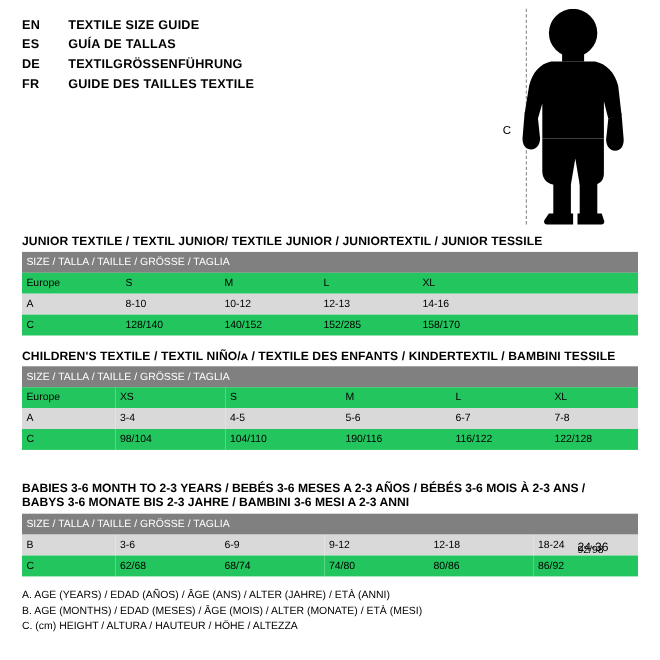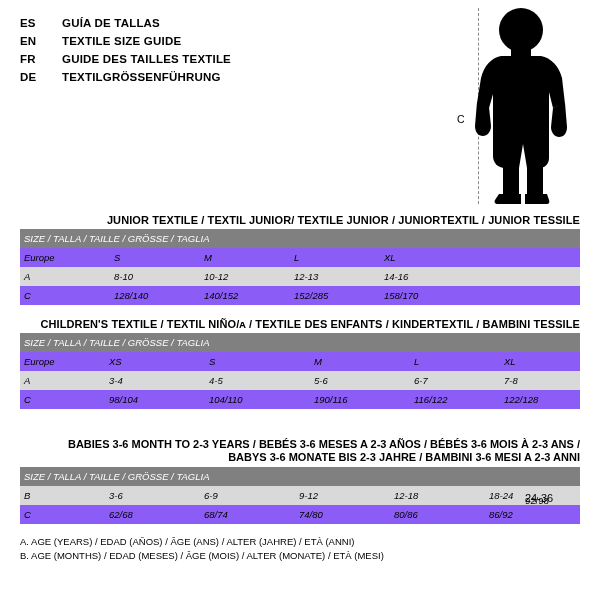--- a/index.html
+++ b/index.html
@@ -79,48 +79,47 @@
   
   .section-title {
     font-size: 11px;
     font-weight: bold;
     letter-spacing: 0.1px;
   }
   table.size {
     border-collapse: collapse;
     width: 560px;
     table-layout: fixed;
-    font-style: italic;
   }
   table.size td {
     font-size: 9.5px;
     padding: 2px 0 2px 4px;
     height: 15px;
     vertical-align: middle;
   }
   tr.band td {
     background: #808080;
     color: #ffffff;
     font-size: 9.5px;
     font-weight: normal;
     height: 15px;
   }
   tr.shade td {
     background: #d9d9d9;
   }
   tr.plain td {
-    background: #8b5cf6;
+    background: #22c55e;
   }
 
   .blk {
     position: absolute;
     left: 20px;
     width: 560px;
   }
-  .title-line { margin-bottom: 3px; text-align: right; }
+  .title-line { margin-bottom: 3px; }
 
   
   .legend {
     position: absolute;
     left: 20px;
     width: 560px;
   }
   .legend div {
     font-size: 9.5px;
     line-height: 14px;
@@ -132,34 +131,34 @@
     line-height: 13px;
   }
 </style>
 </head>
 <body>
 
 <div class="page">
 
   <div class="lang-block">
     <div class="lang-row">
+      <span class="lang-code">EN</span>
+      <span class="lang-title">TEXTILE SIZE GUIDE</span>
+    </div>
+    <div class="lang-row">
       <span class="lang-code">ES</span>
       <span class="lang-title">GUÍA DE TALLAS</span>
     </div>
     <div class="lang-row">
-      <span class="lang-code">EN</span>
-      <span class="lang-title">TEXTILE SIZE GUIDE</span>
+      <span class="lang-code">DE</span>
+      <span class="lang-title">TEXTILGRÖSSENFÜHRUNG</span>
     </div>
     <div class="lang-row">
       <span class="lang-code">FR</span>
       <span class="lang-title">GUIDE DES TAILLES TEXTILE</span>
-    </div>
-    <div class="lang-row">
-      <span class="lang-code">DE</span>
-      <span class="lang-title">TEXTILGRÖSSENFÜHRUNG</span>
     </div>
   </div>
 
   <div class="figure-area">
     <div class="dashed-v"></div>
     <div class="c-label">C</div>
     <svg class="silhouette" width="120" height="200" viewBox="0 0 120 200">
       <g fill="#000000">
 
         <ellipse cx="56" cy="22" rx="22" ry="22"></ellipse>
@@ -310,15 +309,16 @@
   </div>
 
   <div class="blk" style="top:480px; height:0; overflow:visible;">
     <div style="position:absolute; left:505px; top:12px; font-size:11px;">24-36</div>
     <div style="position:absolute; left:505px; top:15px; font-size:9.5px;">92/98</div>
   </div>
 
   <div class="legend" style="top:535px;">
     <div>A. AGE (YEARS) / EDAD (AÑOS) / ÂGE (ANS) / ALTER (JAHRE) / ETÀ (ANNI)</div>
     <div>B. AGE (MONTHS) / EDAD (MESES) / ÂGE (MOIS) / ALTER (MONATE) / ETÀ (MESI)</div>
+    <div>C. (cm) HEIGHT / ALTURA / HAUTEUR / HÖHE / ALTEZZA</div>
   </div>
 
 </div>
 
 </body></html>

